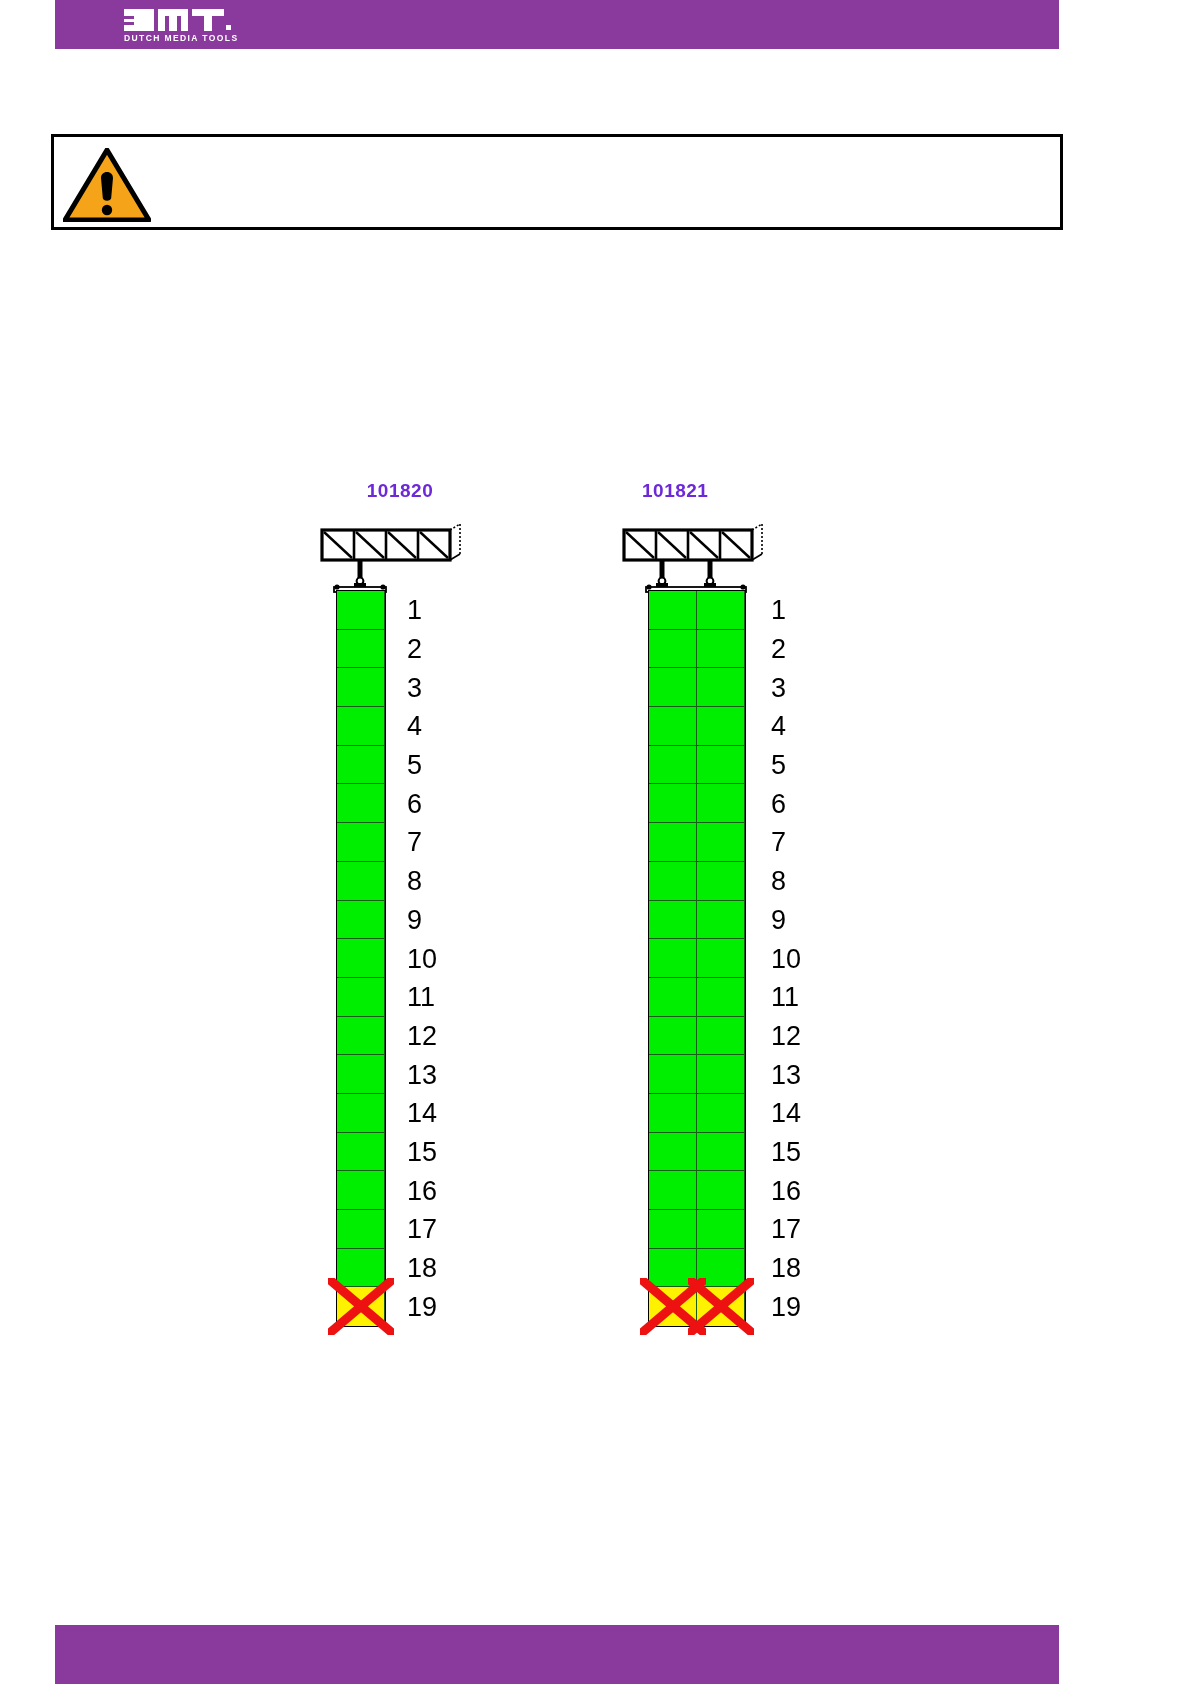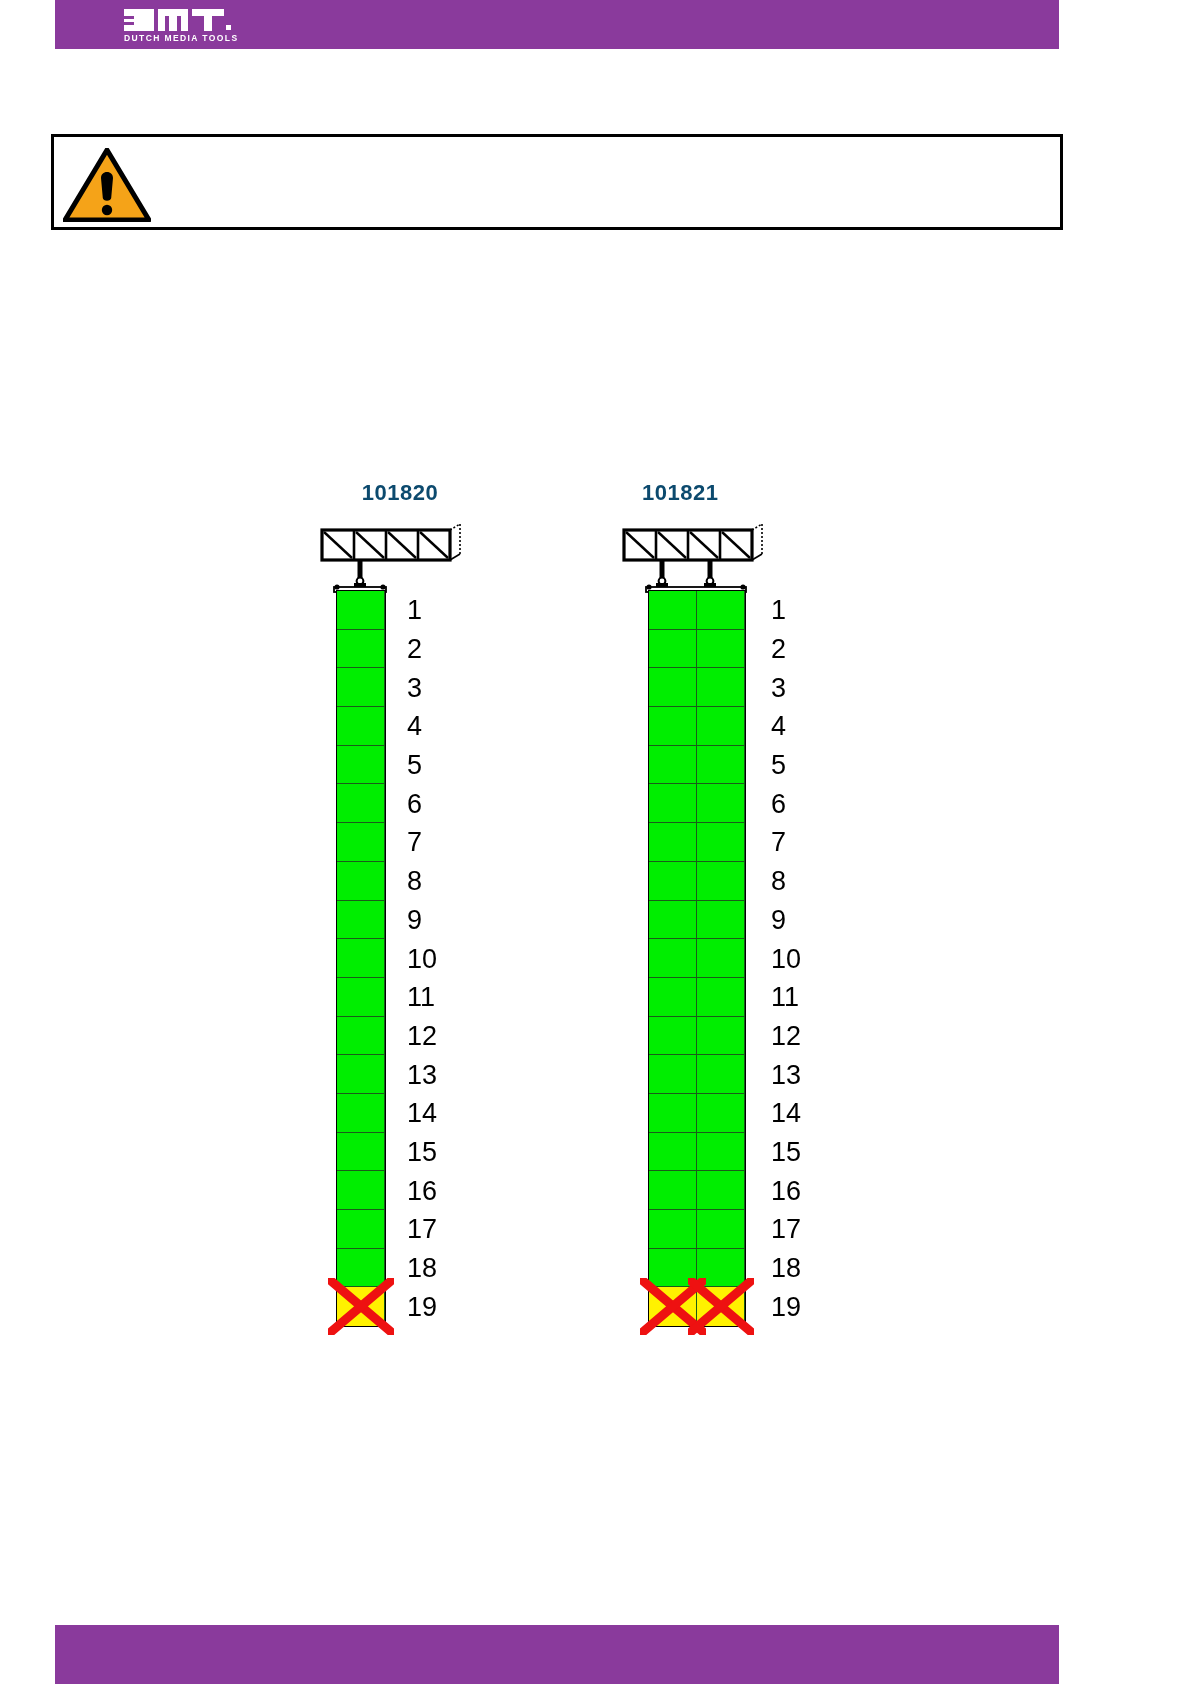--- a/index.html
+++ b/index.html
@@ -69,23 +69,23 @@
     top: 480px;
   }
   #diagram-left  { left: 300px; }
   #diagram-right { left: 612px; }
 
   .diagram-title {
     position: absolute;
     top: 0;
     width: 100%;
     text-align: center;
-    font-size: 22px;
+    font-size: 19px;
     font-weight: bold;
-    color: #0c4a6e;
+    color: #6d28d9;
     letter-spacing: 0.5px;
     white-space: nowrap;
   }
 
   
   .rig-svg {
     position: absolute;
     top: 32px;
     left: 0;
   }

